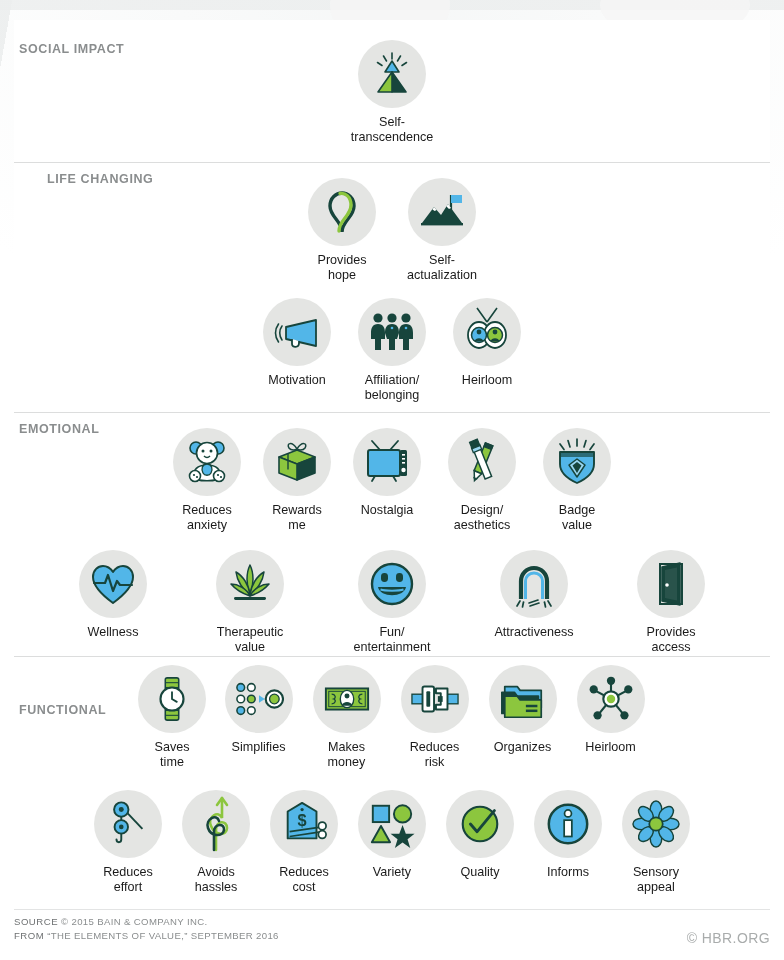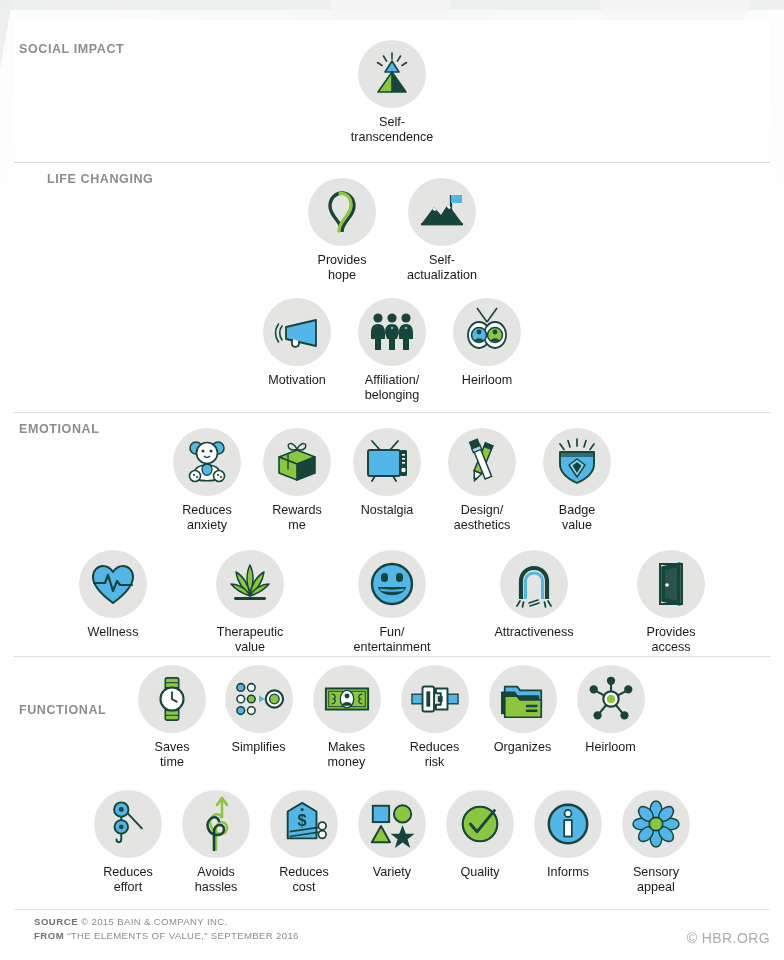--- a/index.html
+++ b/index.html
@@ -58,21 +58,21 @@
     font-family:"Liberation Sans", sans-serif;
   }
   .footer{
     position:absolute;left:14px;right:14px;top:915px;
   }
   .foot-rule{position:absolute;left:0;right:0;top:-6px;height:1px;background:#e3e4e4;}
   .foot-line{
     font-size:9.6px;letter-spacing:.35px;color:#8a8d8e;
     line-height:1.5;white-space:nowrap;
   }
-  .foot-line b{color:#6f7273;font-weight:bold;letter-spacing:.5px;margin-left:20px;}
+  .foot-line b{color:#6f7273;font-weight:normal;letter-spacing:.5px;}
   .foot-right{
     position:absolute;right:0;top:15px;
     font-size:14px;letter-spacing:.4px;color:#a9acac;
   }
   svg{display:block;}
 </style>
 </head>
 <body>
 
 <div class="canvas">

